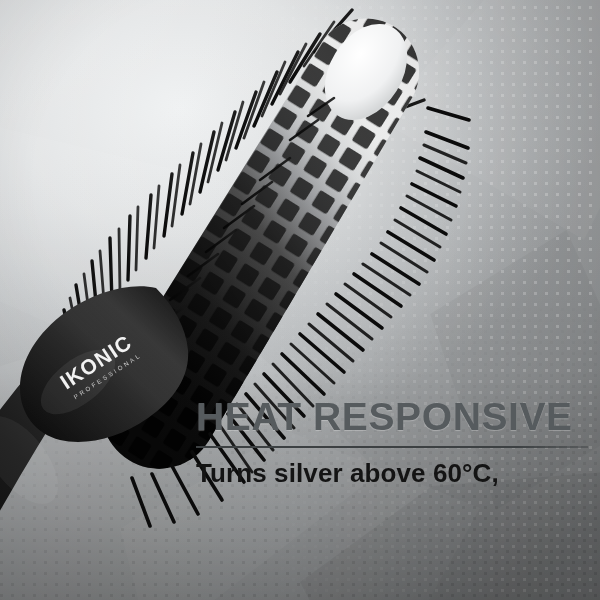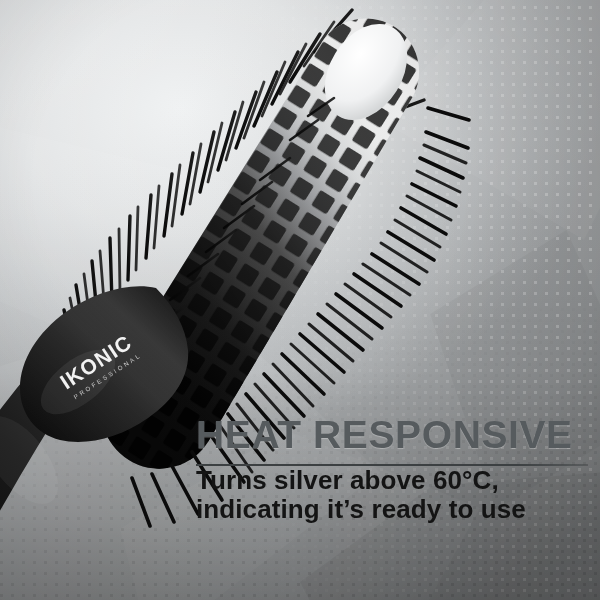--- a/index.html
+++ b/index.html
@@ -114,41 +114,42 @@
     left: -40px;
     top: -10px;
     width: 520px;
     height: 560px;
   }
 
   
   .text-block {
     position: absolute;
     left: 196px;
-    top: 416px;
+    top: 398px;
     width: 392px;
   }
   .headline {
     margin: 0;
     font-size: 39px;
     line-height: 0.98;
     font-weight: 700;
     letter-spacing: 0.6px;
     color: #565b5e;
     text-transform: uppercase;
     text-shadow: 0 1px 1px rgba(255,255,255,0.28);
   }
   .rule {
     margin-top: 10px;
     height: 2px;
     width: 100%;
     background: linear-gradient(90deg, #3c4042 0%, #3c4042 82%, rgba(60,64,66,0.45) 100%);
   }
   .subhead {
     margin: 0;
+    padding-top: 11px;
     font-size: 26px;
     line-height: 1.11;
     font-weight: 700;
     letter-spacing: 0.1px;
     color: #141414;
   }
 </style>
 </head>
 <body>
 
@@ -386,17 +387,16 @@
     </g>
   </svg>
 
   <div class="text-block">
     <h1 class="headline">
       <span>HEAT RESPONSIVE</span><br>
     </h1>
     <div class="rule"></div>
     <p class="subhead">
       <span>Turns silver above 60°C,</span><br>
-      <span>indicating it’s ready to use</span>
     </p>
   </div>
 
 </div>
 
 </body></html>

